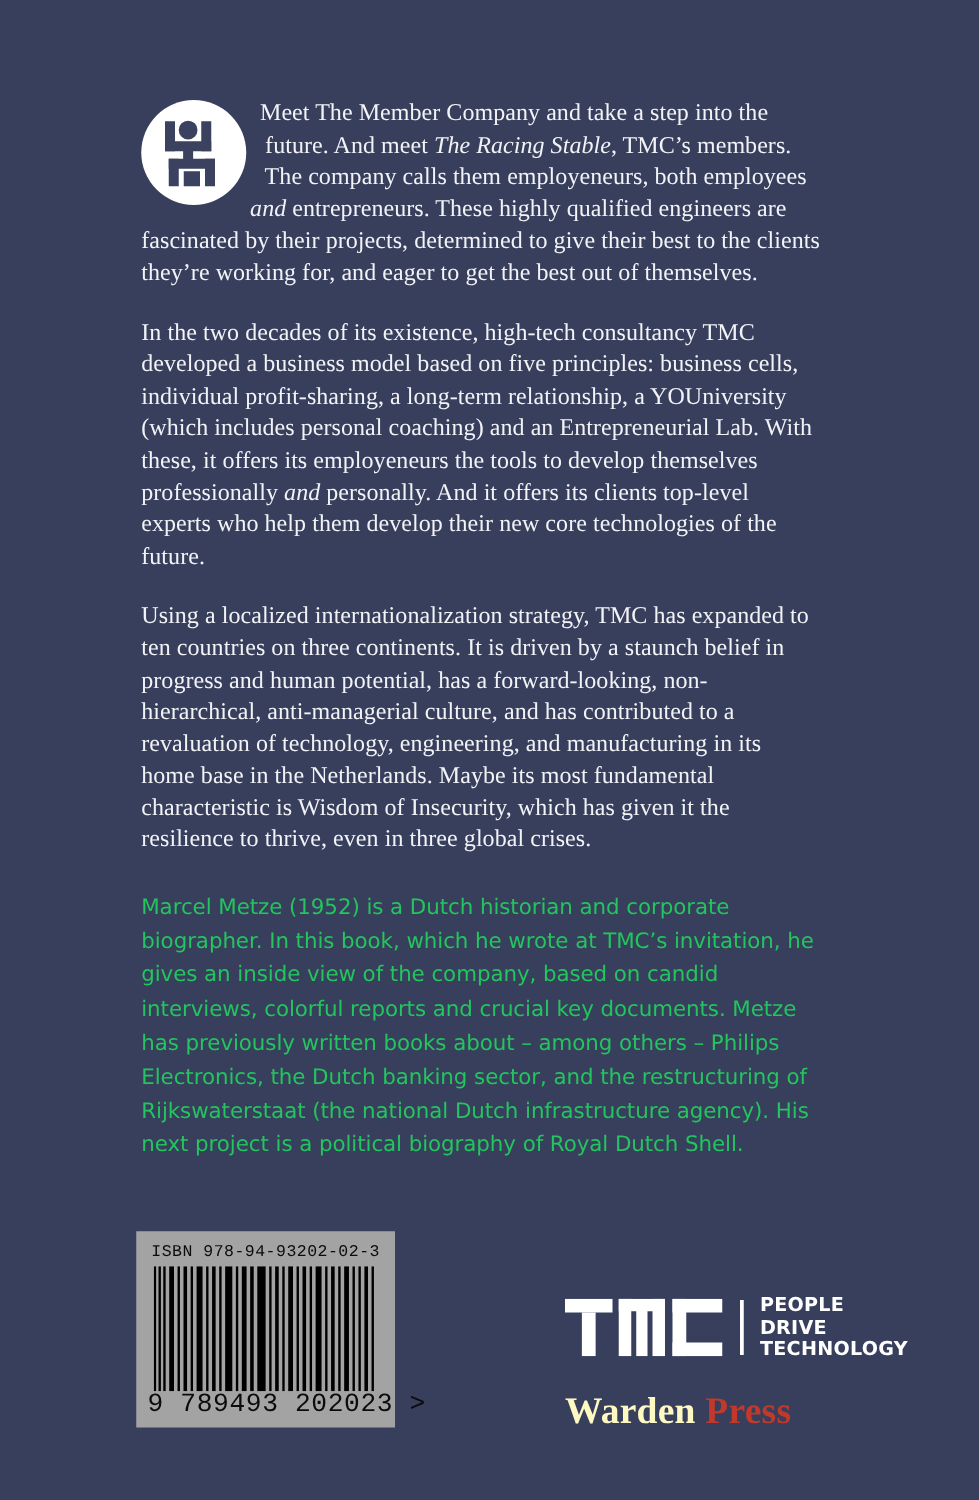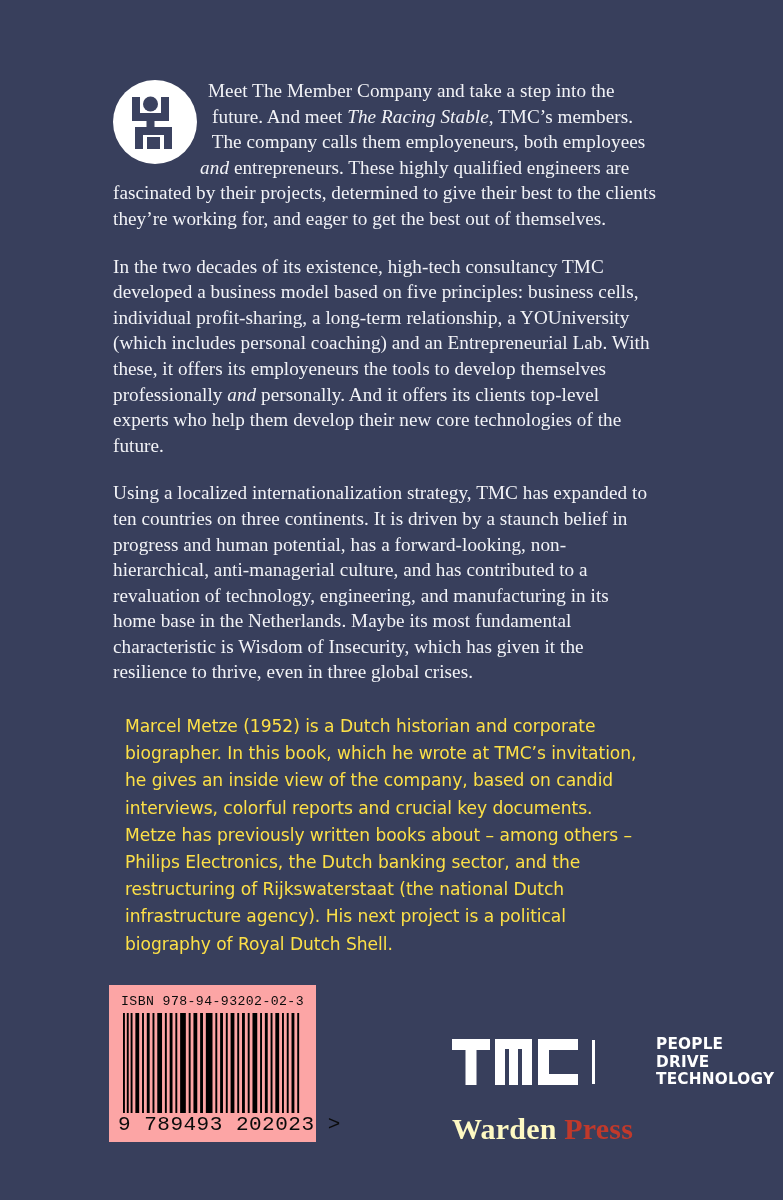--- a/index.html
+++ b/index.html
@@ -49,39 +49,39 @@
     font-family: "Liberation Serif", serif;
     font-size: 19.2px;
     line-height: 25.6px;
     color: #f2f3f7;
     text-align: left;
     letter-spacing: 0.05px;
   }
   p.blurb em { font-style: italic; }
 
   p.bio {
-    margin: 12px;
+    margin: 0;
     font-family: "DejaVu Sans", sans-serif;
     font-size: 17.1px;
     line-height: 27.2px;
-    color: #fde047;
+    color: #22c55e;
     letter-spacing: -0.05px;
     font-weight: 400;
   }
 
   .bio-block { margin-top: 28px; }
 
   
   .barcode-box {
     position: absolute;
     left: 109px;
     top: 985px;
     width: 207px;
     height: 157px;
-    background: #fca5a5;
+    background: #a3a3a3;
     box-sizing: border-box;
     padding: 7px 9px 6px 9px;
     display: flex;
     flex-direction: column;
     align-items: stretch;
   }
   .isbn-text {
     font-family: "Liberation Mono", monospace;
     font-size: 13.2px;
     letter-spacing: 0.4px;
@@ -126,21 +126,20 @@
     margin: 0 13px 0 14px;
   }
   .tmc-tag {
     font-family: "DejaVu Sans", sans-serif;
     font-weight: bold;
     font-size: 15.3px;
     line-height: 17.5px;
     letter-spacing: 0.2px;
     color: #ffffff;
     text-transform: uppercase;
-    margin-left: 48px;
   }
   .tmc-tag span { display: block; white-space: nowrap; }
 
   
   .publisher {
     position: absolute;
     left: 452px;
     top: 1112px;
     font-family: "Liberation Serif", serif;
     font-weight: bold;

